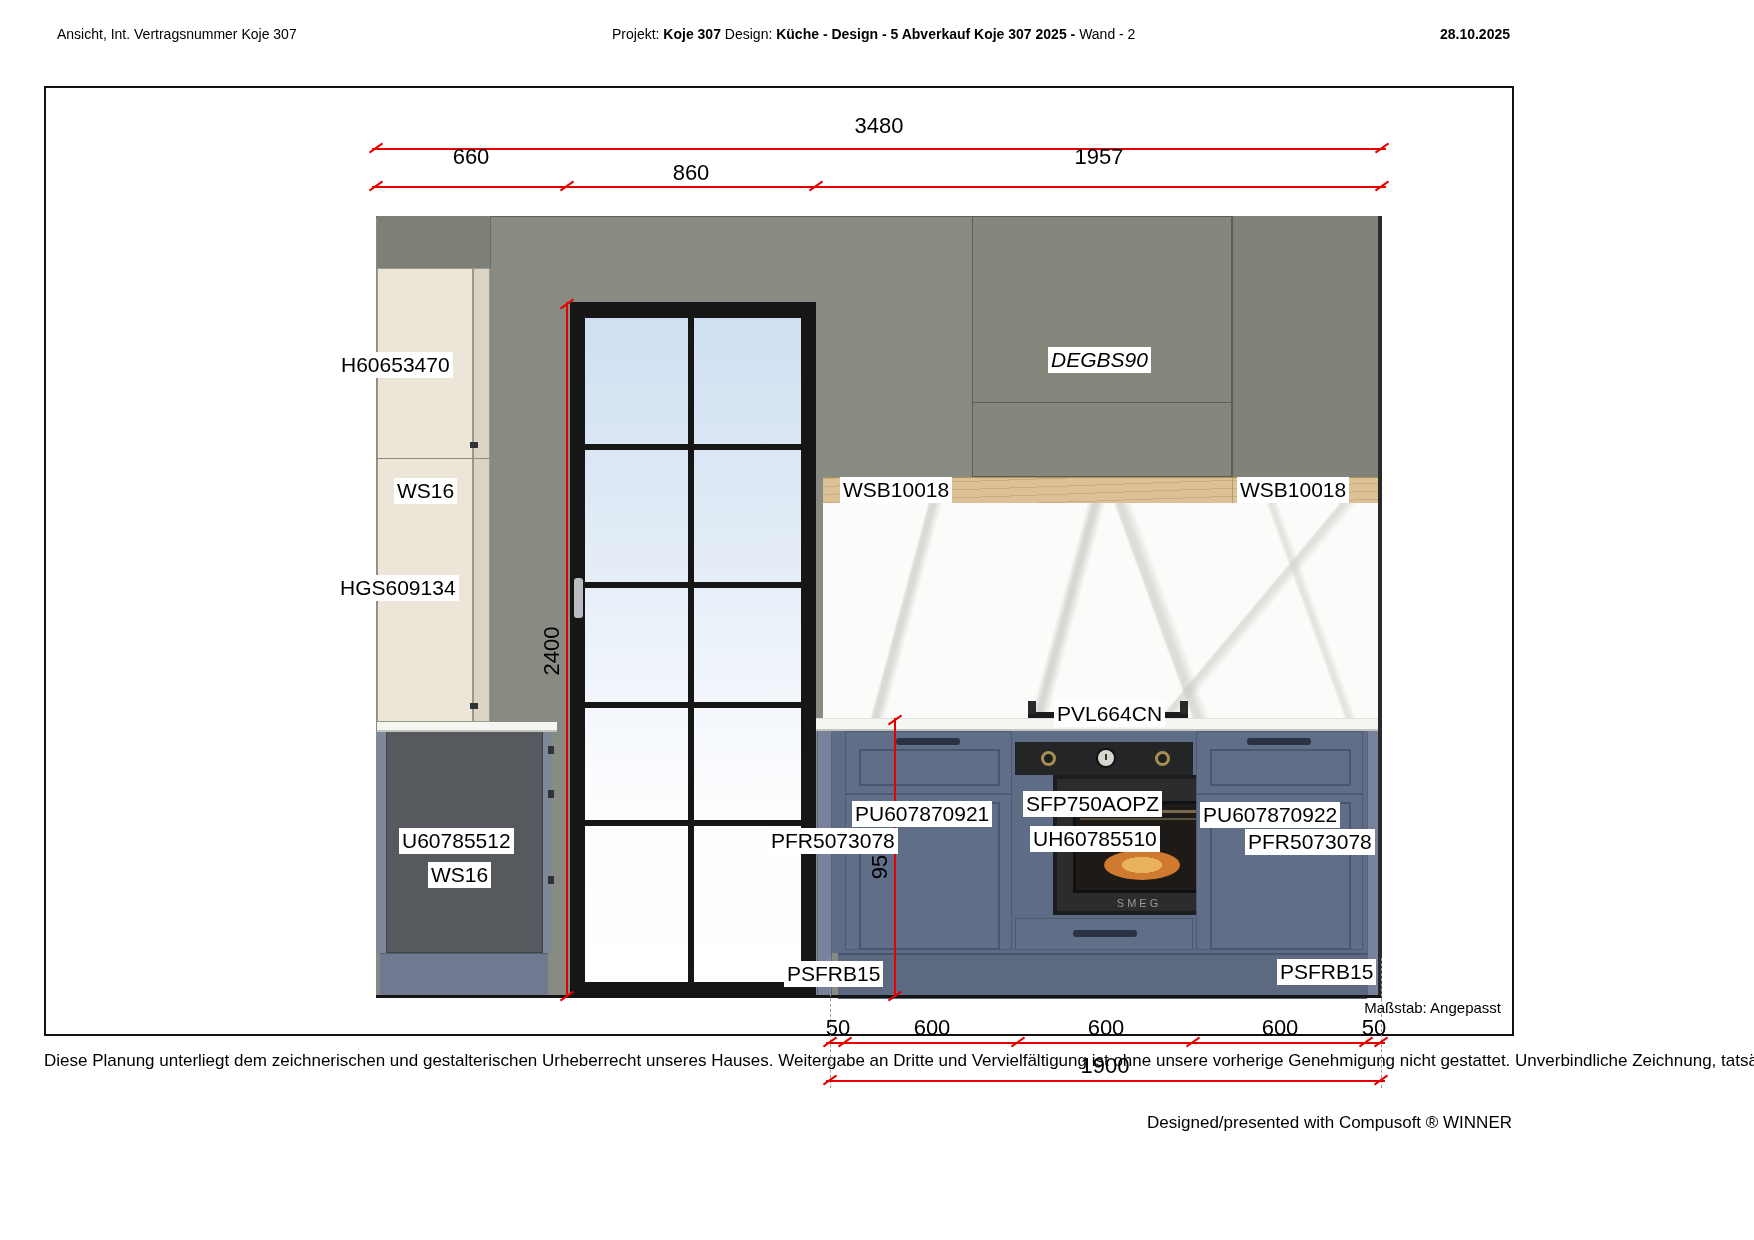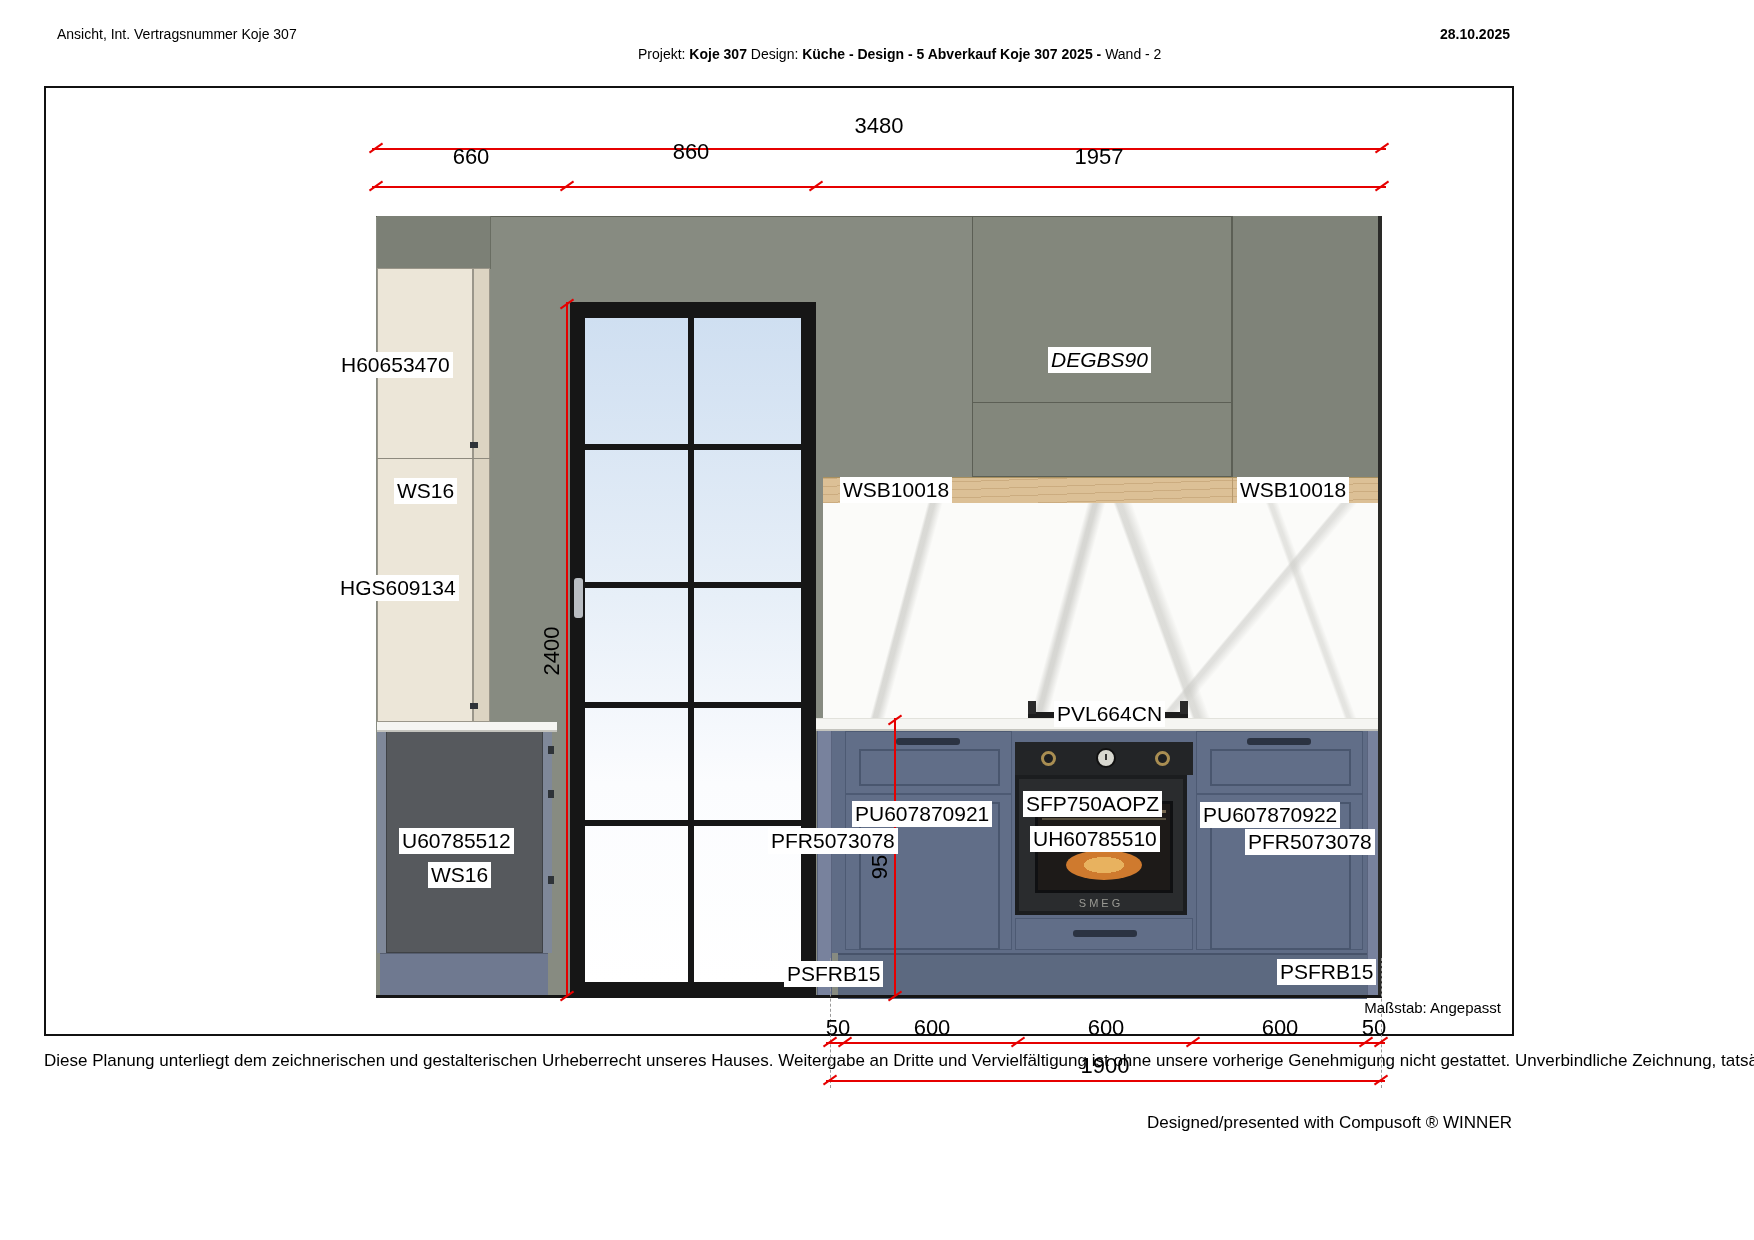--- a/index.html
+++ b/index.html
@@ -31,21 +31,21 @@
   .ftr{position:absolute;font-size:17px;white-space:nowrap;}
 </style>
 </head>
 <body>
 
 <div class="page">
 
   <div class="hdr" style="left:57px;">
     <span>Ansicht, Int. Vertragsnummer Koje 307</span>
   </div>
-  <div class="hdr" style="left:638px;margin-top:20px;">
+  <div class="hdr" style="left:612px;">
     <span>Projekt:</span>
     <span class="b">Koje 307</span>
     <span>Design:</span>
     <span class="b">Küche - Design - 5 Abverkauf Koje 307 2025 -</span>
     <span>Wand - 2</span>
   </div>
   <div class="hdr b" style="right:244px;">
     <span>28.10.2025</span>
   </div>
 
@@ -113,21 +113,21 @@
     <div class="recess" style="left:13px;top:70px;width:137px;height:144px;"></div>
   </div>
 
   <div class="blk" style="left:1015px;top:742px;width:178px;height:33px;background:#232527;">
     <div class="knob" style="left:26px;top:9px;"></div>
     <div class="abs" style="left:81px;top:6px;width:20px;height:20px;border-radius:50%;background:#d8d8d0;border:2px solid #111;box-sizing:border-box;">
       <div class="abs" style="left:7px;top:4px;width:2px;height:6px;background:#333;"></div>
     </div>
     <div class="knob" style="left:140px;top:9px;"></div>
   </div>
-  <div class="blk" style="left:1015px;top:775px;width:172px;height:140px;background:#2a2c2e;border:4px solid #1b1d1f;box-sizing:border-box;">
+  <div class="blk" style="left:1053px;top:775px;width:172px;height:140px;background:#2a2c2e;border:4px solid #1b1d1f;box-sizing:border-box;">
     <div class="abs" style="left:16px;top:22px;width:138px;height:92px;background:#1d1a18;border:3px solid #0f1012;box-sizing:border-box;">
       <div class="abs" style="left:4px;top:6px;width:124px;height:3px;background:#77684f;"></div>
       <div class="abs" style="left:4px;top:14px;width:124px;height:2px;background:#57503f;"></div>
       <div class="abs" style="left:28px;top:46px;width:76px;height:30px;border-radius:50%;background:radial-gradient(ellipse at center,#e8b25f 0 38%,#cf7a2e 38% 72%,#b85f1f 72%);"></div>
     </div>
     <div class="abs" style="left:0;right:0;top:118px;text-align:center;color:#9a9a94;font-size:11px;letter-spacing:3px;">SMEG</div>
   </div>
   <div class="blk" style="left:1015px;top:918px;width:178px;height:32px;background:#616e88;border:1px solid #4d5a73;box-sizing:border-box;">
     <div class="handle" style="left:57px;top:11px;width:64px;"></div>
   </div>
@@ -140,21 +140,21 @@
   </div>
 
   <div class="blk" style="left:376px;top:995px;width:1006px;height:3px;background:#151515;z-index:10;"></div>
 
   <div class="dimtxt" style="left:879px;top:114px;">3480</div>
   <div class="rl-h" style="left:372px;top:148px;width:1014px;"></div>
   <div class="tick" style="left:375px;top:140px;"></div>
   <div class="tick" style="left:1381px;top:140px;"></div>
 
   <div class="dimtxt" style="left:471px;top:145px;">660</div>
-  <div class="dimtxt" style="left:691px;top:140px;">860</div>
+  <div class="dimtxt" style="left:691px;top:161px;">860</div>
   <div class="dimtxt" style="left:1099px;top:145px;">1957</div>
   <div class="rl-h" style="left:372px;top:186px;width:1014px;"></div>
   <div class="tick" style="left:375px;top:178px;"></div>
   <div class="tick" style="left:566px;top:178px;"></div>
   <div class="tick" style="left:815px;top:178px;"></div>
   <div class="tick" style="left:1381px;top:178px;"></div>
 
   <div class="rl-v" style="left:566px;top:302px;height:693px;"></div>
   <div class="tick" style="left:566px;top:296px;"></div>
   <div class="tick" style="left:566px;top:988px;"></div>

